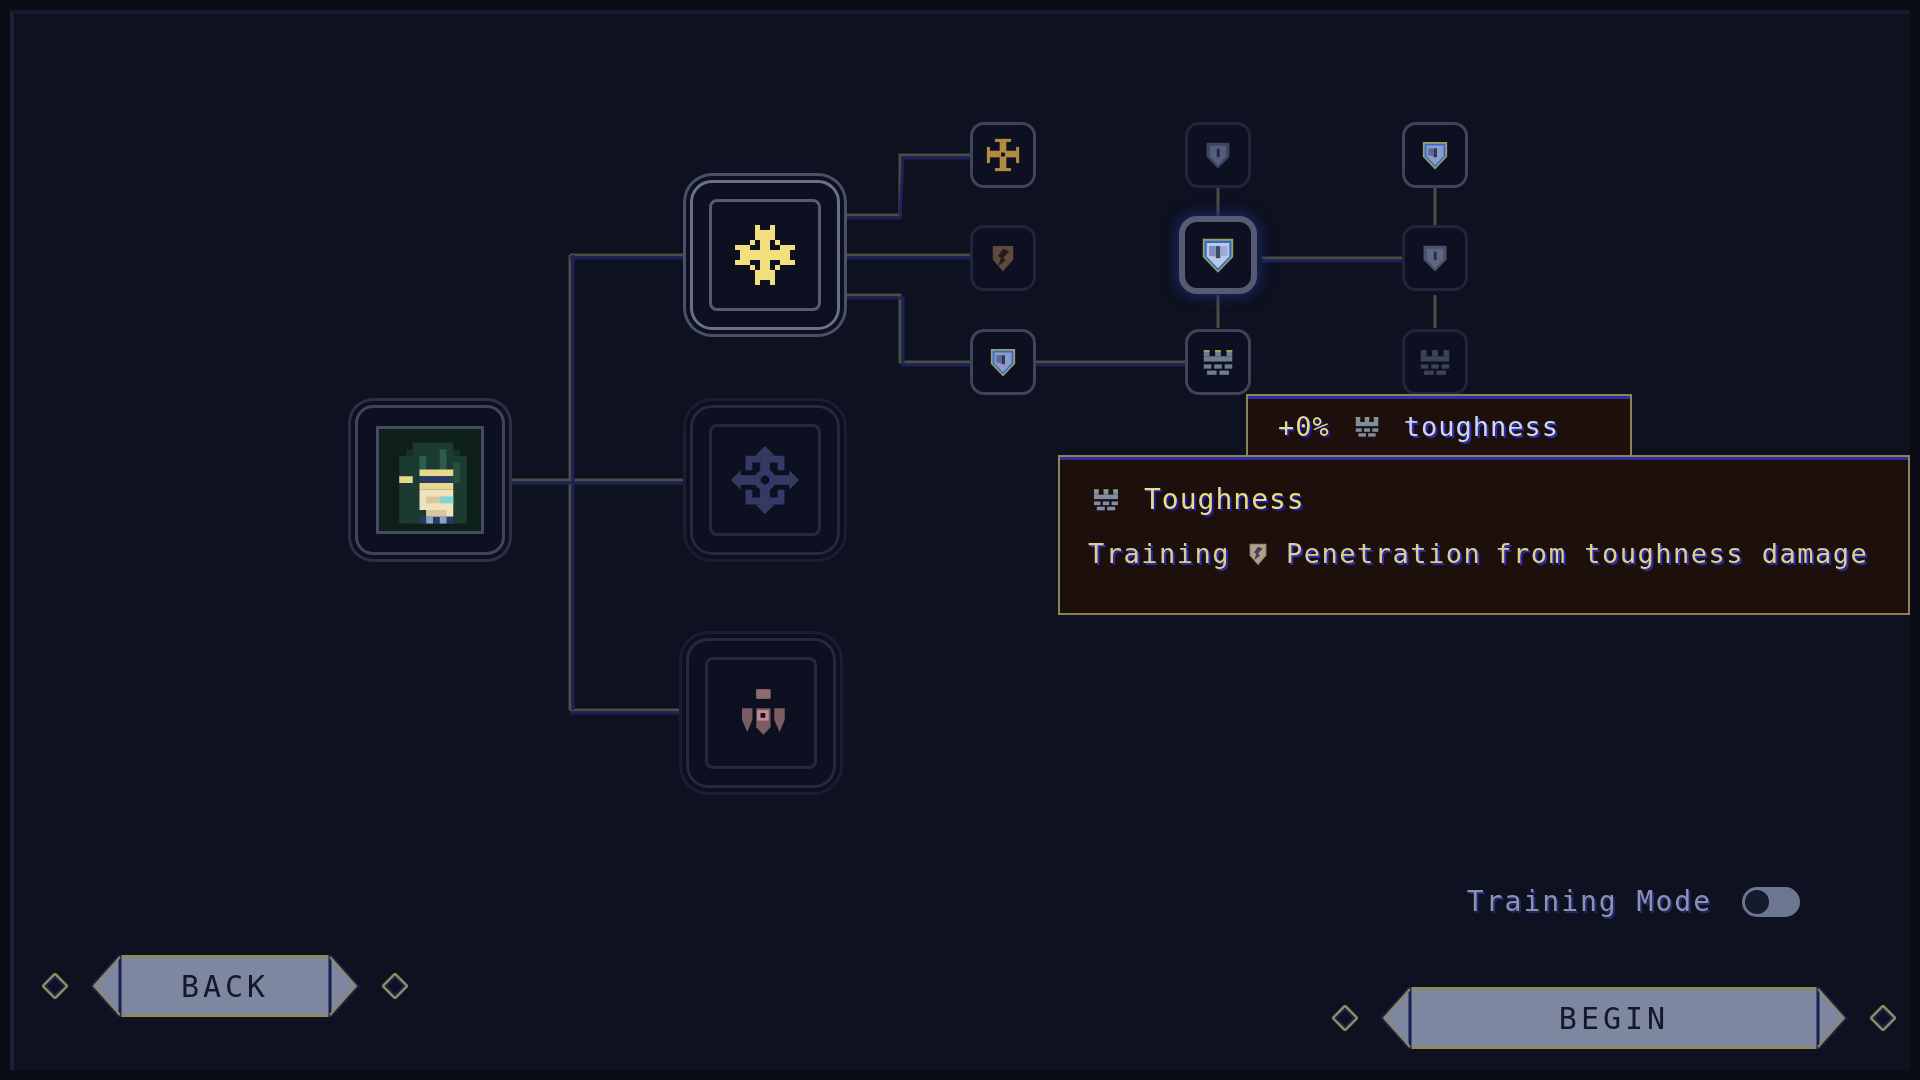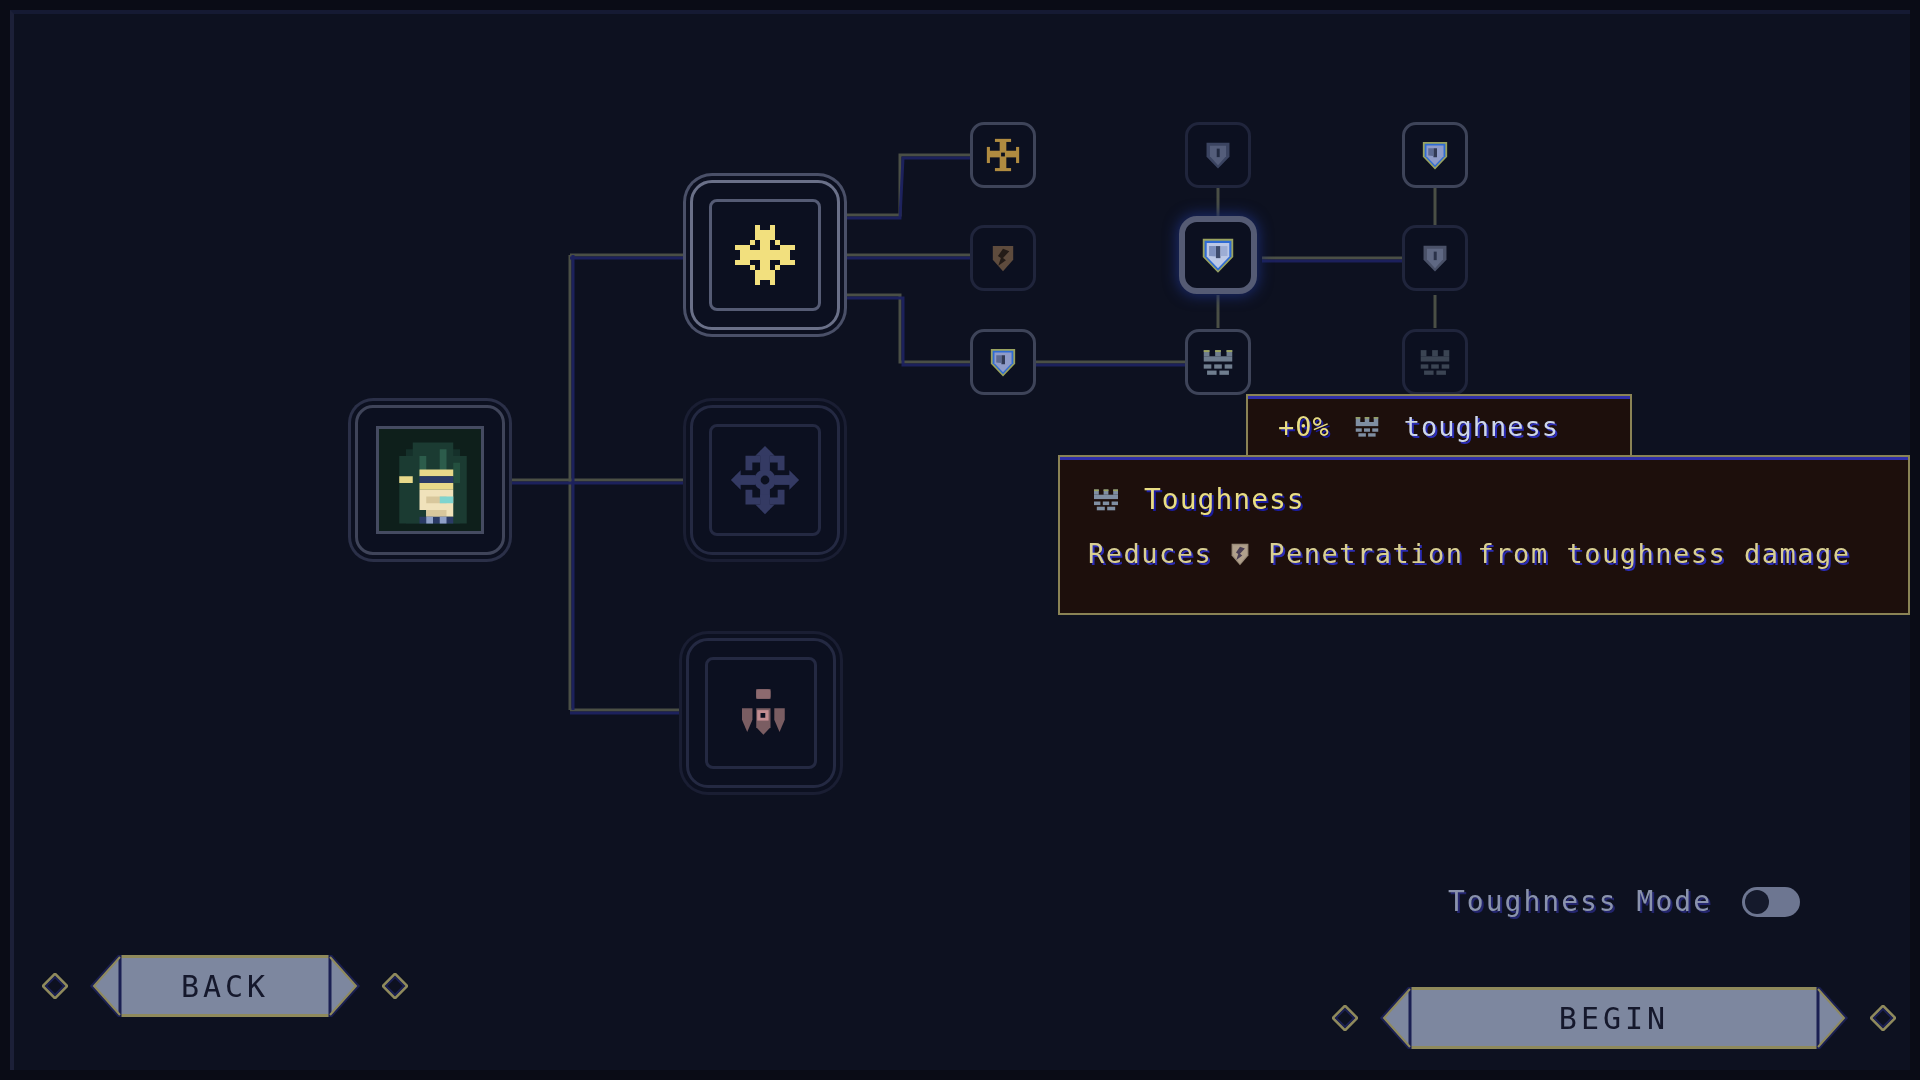--- a/index.html
+++ b/index.html
@@ -490,34 +490,34 @@
         </g>
         <g fill="#9aa35f">
           <rect x="2" y="2" width="2.4" height="0.8"></rect>
           <rect x="6.8" y="2" width="2.4" height="0.8"></rect>
           <rect x="11.6" y="2" width="2.4" height="0.8"></rect>
         </g>
       </svg>
       <span class="tip-title">Toughness</span>
     </div>
     <div class="tip-desc" style="padding:22px 0 0 28px;">
-      <span>Reduces</span>
+      <span>Training</span>
       <svg class="ico" style="margin:0 14px;" width="28" height="28" viewBox="0 0 16 16">
         <path d="M3.2,2.2 h9.6 v6.6 L8,14.4 L3.2,8.8 z" fill="#9b8c7a"></path>
         <path d="M4,3 h8 v5.6 L8,13.4 L4,8.6 z" fill="#b0a08c"></path>
         <path d="M8,3.8 l2.8,1.1 -2.8,3 1.3,1 -3.4,2.5 1.1,-3.4 -1.3,-0.9 z" fill="#4a3f55"></path>
       </svg>
       <span>Penetration</span>
       <span style="width:14px; display:inline-block;"></span>
       <span>from toughness damage</span>
     </div>
   </div>
 
   <div id="training-row" style="right:110px; top:875px;">
-    <span id="training-label">Toughness Mode</span>
+    <span id="training-label">Training Mode</span>
     <div id="training-toggle">
       <div class="knob" style="left: 3px;"></div>
     </div>
   </div>
 
   <div class="gbtn" style="left:110px; top:945px; width:210px;">
     <div class="plate">
       <span class="label">BACK</span>
     </div>
 

